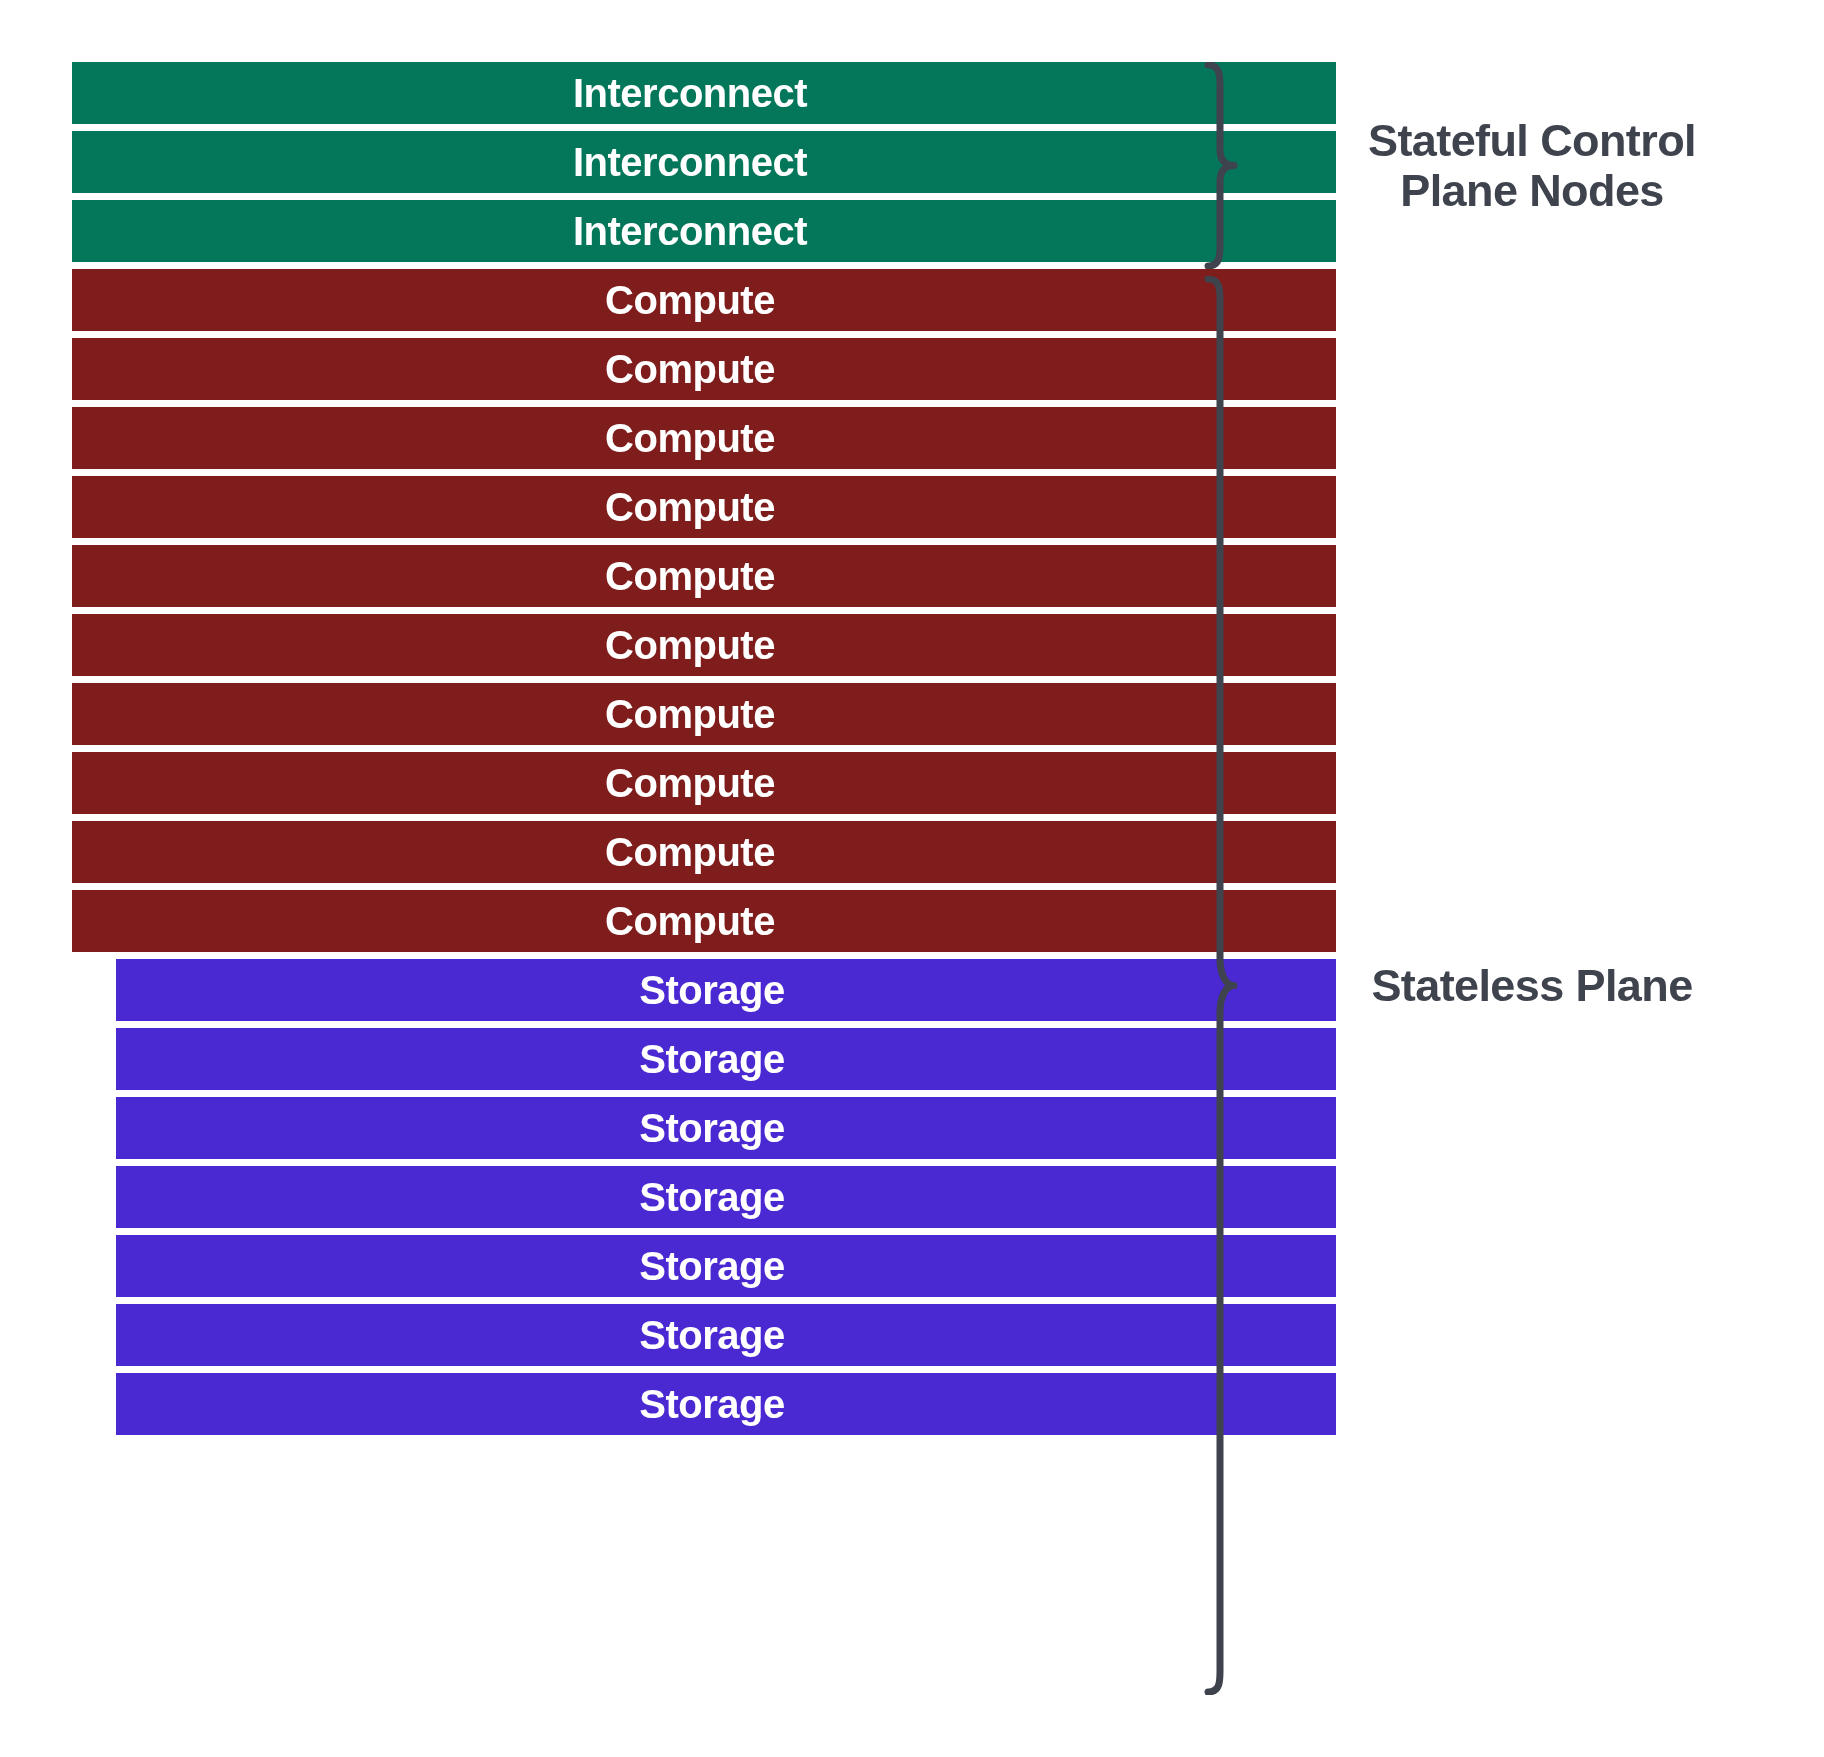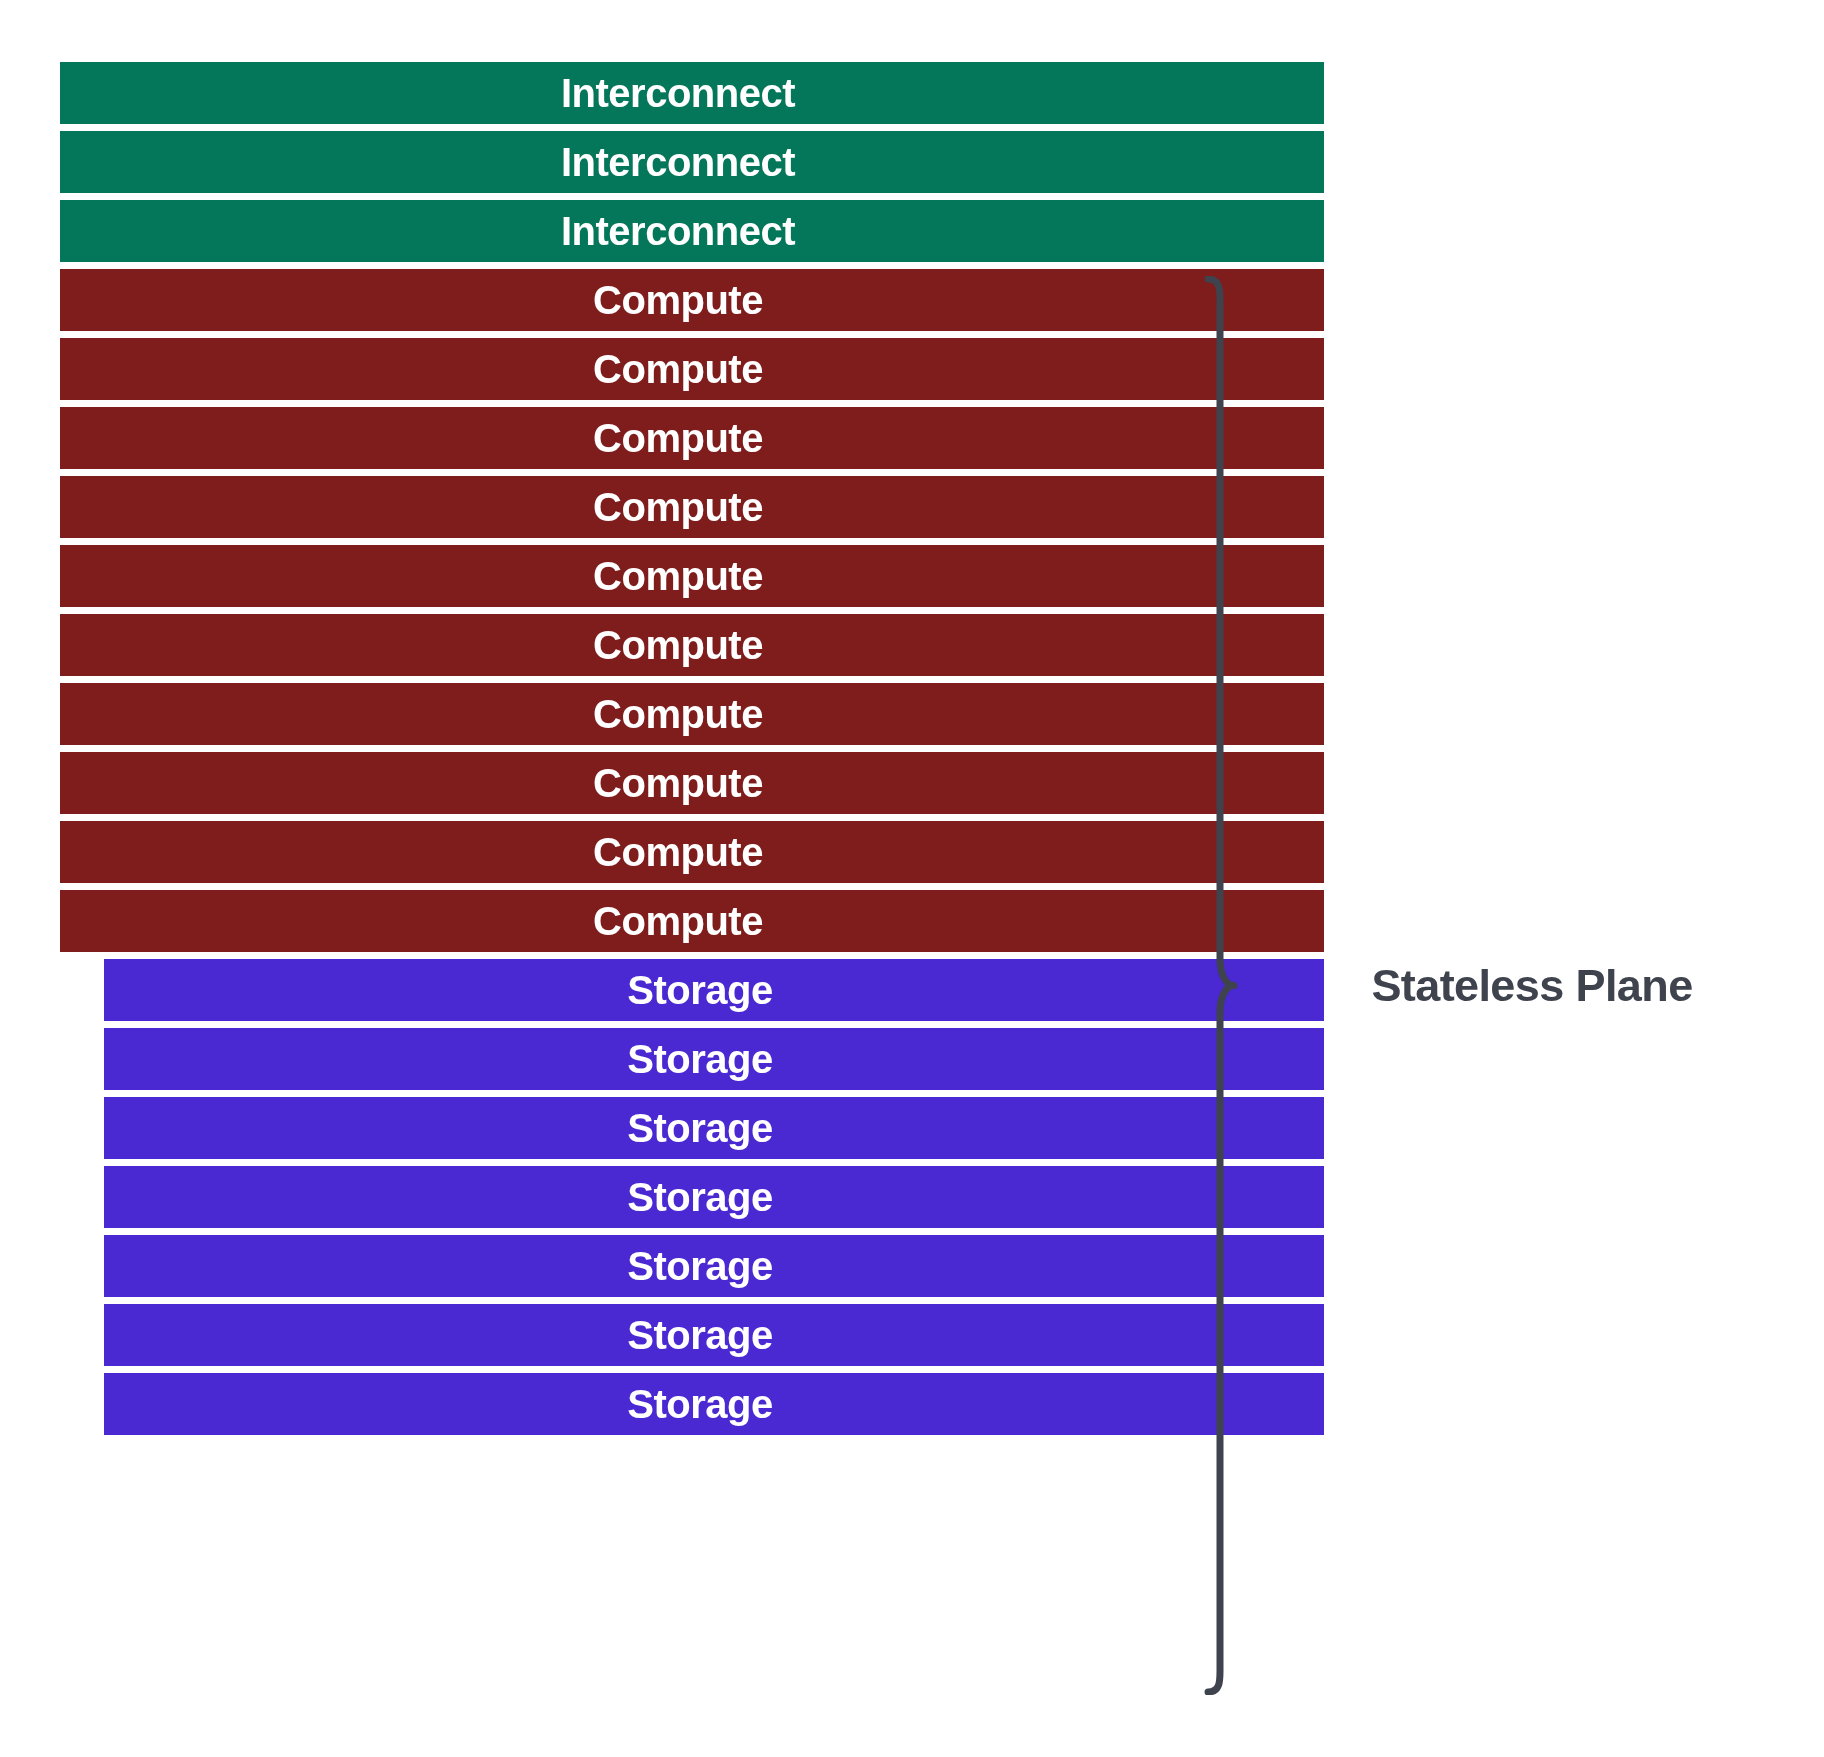--- a/index.html
+++ b/index.html
@@ -17,21 +17,21 @@
   #diagram {
     position: relative;
     width: 1824px;
     height: 1757px;
     background: #ffffff;
   }
 
   
   .rack {
     position: absolute;
-    left: 60px;
+    left: 72px;
     top: 62px;
     width: 1264px;
   }
 
   .node-bar {
     height: 62px;
     margin-bottom: 7px;
     display: flex;
     align-items: center;
     justify-content: center;
@@ -146,20 +146,27 @@
         <span class="node-label">Storage</span>
       </div>
       <div class="node-bar storage">
         <span class="node-label">Storage</span>
       </div>
       <div class="node-bar storage">
         <span class="node-label">Storage</span>
       </div>
     </div>
 
+  <div class="brace-group" id="brace-stateful">
+    <svg class="brace-svg" width="34" height="207" viewBox="0 0 34 207" fill="none" xmlns="http://www.w3.org/2000/svg">
+      <path d="M4 3 C16 3, 16 14, 16 24 L16 88 C16 99, 22 103.5, 30 103.5 C22 103.5, 16 108, 16 119 L16 183 C16 193, 16 204, 4 204" stroke="#3E434D" stroke-width="7" stroke-linecap="round" stroke-linejoin="round" fill="none"></path>
+    </svg>
+    <div class="group-label">Stateful Control
+Plane Nodes</div>
+  </div>
 
   <div class="brace-group" id="brace-stateless">
     <svg class="brace-svg" width="34" height="1419" viewBox="0 0 34 1419" fill="none" xmlns="http://www.w3.org/2000/svg">
       <path d="M4 3 C16 3, 16 14, 16 24 L16 682 C16 699, 22 709.5, 30 709.5 C22 709.5, 16 720, 16 737 L16 1395 C16 1405, 16 1416, 4 1416" stroke="#3E434D" stroke-width="7" stroke-linecap="round" stroke-linejoin="round" fill="none"></path>
     </svg>
     <div class="group-label">Stateless Plane</div>
   </div>
 
 </div>
 

